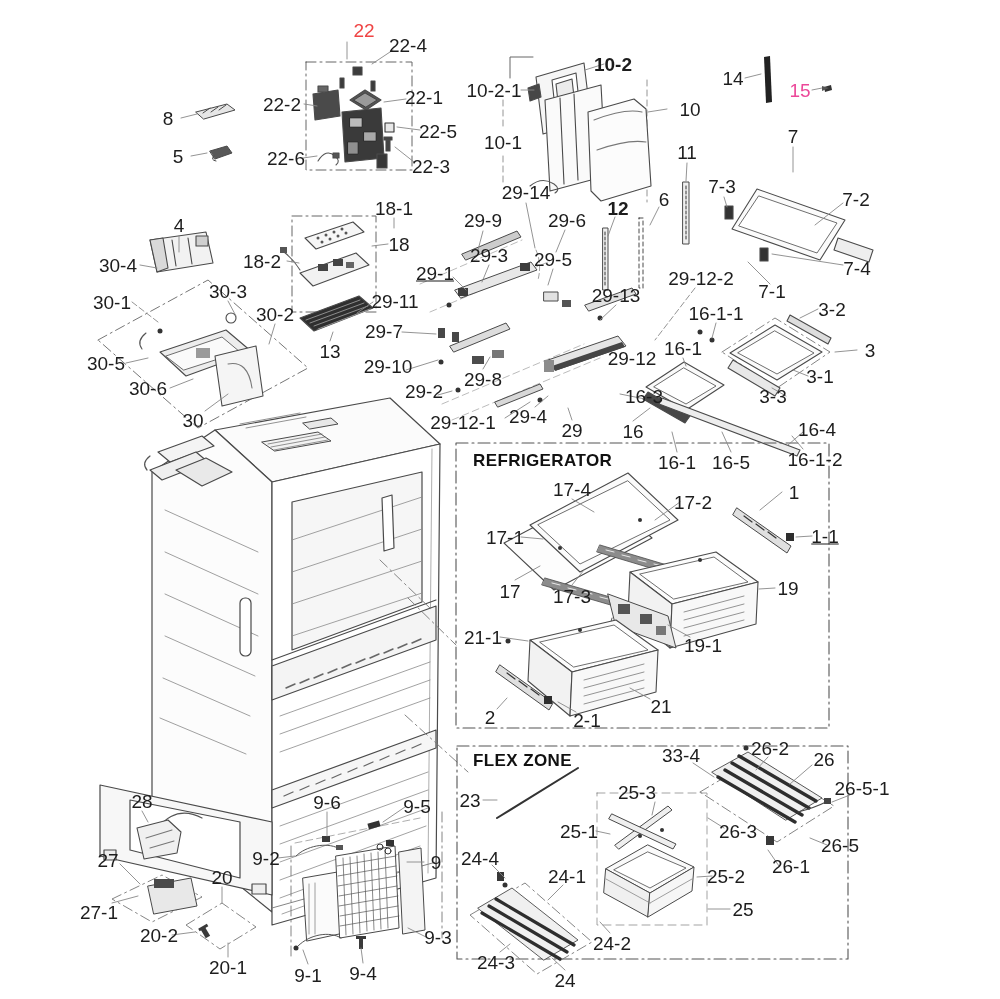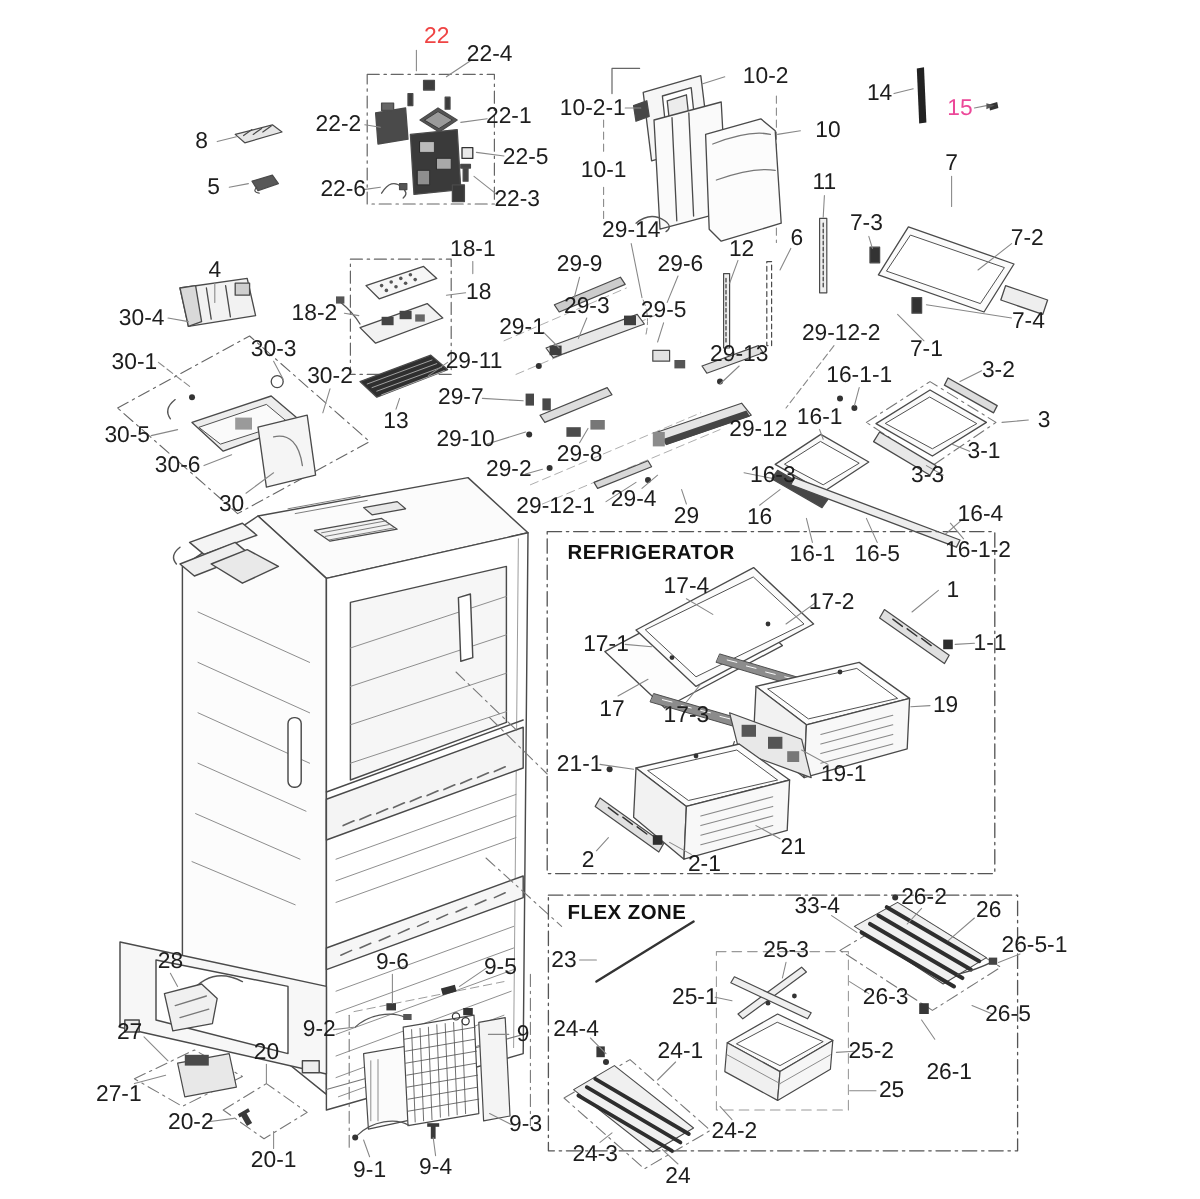--- a/index.html
+++ b/index.html
@@ -582,50 +582,50 @@
     </g>
   </g>
 </svg>
 
   <div class="section-title" style="left:473px;top:461px;">REFRIGERATOR</div>
   <div class="section-title" style="left:473px;top:761px;">FLEX ZONE</div>
 
   <div>
       <div class="part-label" style="left: 364px; top: 30px; color: #ef4444;">22</div>
       <div class="part-label" style="left: 408px; top: 45px; color: rgb(29, 29, 29);">22-4</div>
-      <div class="part-label" style="left: 638px; top: 64px; color: rgb(29, 29, 29);">10-2</div>
+      <div class="part-label" style="left: 613px; top: 64px; color: rgb(29, 29, 29); font-weight: bold;">10-2</div>
       <div class="part-label" style="left: 494px; top: 90px; color: rgb(29, 29, 29);">10-2-1</div>
       <div class="part-label" style="left: 733px; top: 78px; color: rgb(29, 29, 29);">14</div>
       <div class="part-label" style="left: 800px; top: 90px; color: #ec4899;">15</div>
       <div class="part-label" style="left: 282px; top: 104px; color: rgb(29, 29, 29); text-align: center;">22-2</div>
       <div class="part-label" style="left: 424px; top: 97px; color: rgb(29, 29, 29);">22-1</div>
       <div class="part-label" style="left: 690px; top: 109px; color: rgb(29, 29, 29);">10</div>
       <div class="part-label" style="left: 168px; top: 118px; color: rgb(29, 29, 29);">8</div>
       <div class="part-label" style="left: 438px; top: 131px; color: rgb(29, 29, 29);">22-5</div>
       <div class="part-label" style="left: 793px; top: 136px; color: rgb(29, 29, 29);">7</div>
       <div class="part-label" style="left: 503px; top: 142px; color: rgb(29, 29, 29);">10-1</div>
       <div class="part-label" style="left: 178px; top: 156px; color: rgb(29, 29, 29);">5</div>
       <div class="part-label" style="left: 286px; top: 158px; color: rgb(29, 29, 29);">22-6</div>
       <div class="part-label" style="left: 431px; top: 166px; color: rgb(29, 29, 29);">22-3</div>
       <div class="part-label" style="left: 687px; top: 152px; color: rgb(29, 29, 29);">11</div>
       <div class="part-label" style="left: 722px; top: 186px; color: rgb(29, 29, 29);">7-3</div>
       <div class="part-label" style="left: 856px; top: 199px; color: rgb(29, 29, 29);">7-2</div>
       <div class="part-label" style="left: 664px; top: 199px; color: rgb(29, 29, 29);">6</div>
-      <div class="part-label" style="left: 618px; top: 208px; color: rgb(29, 29, 29);">12</div>
+      <div class="part-label" style="left: 618px; top: 208px; color: rgb(29, 29, 29); font-weight: bold;">12</div>
       <div class="part-label" style="left: 526px; top: 192px; color: rgb(29, 29, 29);">29-14</div>
       <div class="part-label" style="left: 394px; top: 208px; color: rgb(29, 29, 29);">18-1</div>
       <div class="part-label" style="left: 483px; top: 220px; color: rgb(29, 29, 29);">29-9</div>
       <div class="part-label" style="left: 567px; top: 220px; color: rgb(29, 29, 29);">29-6</div>
       <div class="part-label" style="left: 179px; top: 225px; color: rgb(29, 29, 29);">4</div>
       <div class="part-label" style="left: 399px; top: 244px; color: rgb(29, 29, 29);">18</div>
       <div class="part-label" style="left: 262px; top: 261px; color: rgb(29, 29, 29);">18-2</div>
       <div class="part-label" style="left: 489px; top: 255px; color: rgb(29, 29, 29);">29-3</div>
       <div class="part-label" style="left: 553px; top: 259px; color: rgb(29, 29, 29);">29-5</div>
       <div class="part-label" style="left: 118px; top: 265px; color: rgb(29, 29, 29);">30-4</div>
-      <div class="part-label" style="left: 435px; top: 273px; color: rgb(29, 29, 29);">29-1</div>
+      <div class="part-label" style="left: 435px; top: 273px; color: rgb(29, 29, 29); text-decoration: underline;">29-1</div>
       <div class="part-label" style="left: 701px; top: 278px; color: rgb(29, 29, 29);">29-12-2</div>
       <div class="part-label" style="left: 772px; top: 291px; color: rgb(29, 29, 29);">7-1</div>
       <div class="part-label" style="left: 857px; top: 268px; color: rgb(29, 29, 29); text-align: right;">7-4</div>
       <div class="part-label" style="left: 112px; top: 302px; color: rgb(29, 29, 29);">30-1</div>
       <div class="part-label" style="left: 228px; top: 291px; color: rgb(29, 29, 29);">30-3</div>
       <div class="part-label" style="left: 616px; top: 295px; color: rgb(29, 29, 29);">29-13</div>
       <div class="part-label" style="left: 275px; top: 314px; color: rgb(29, 29, 29);">30-2</div>
       <div class="part-label" style="left: 395px; top: 301px; color: rgb(29, 29, 29);">29-11</div>
       <div class="part-label" style="left: 716px; top: 313px; color: rgb(29, 29, 29);">16-1-1</div>
       <div class="part-label" style="left: 832px; top: 309px; color: rgb(29, 29, 29);">3-2</div>
@@ -648,42 +648,42 @@
       <div class="part-label" style="left: 572px; top: 430px; color: rgb(29, 29, 29);">29</div>
       <div class="part-label" style="left: 633px; top: 431px; color: rgb(29, 29, 29);">16</div>
       <div class="part-label" style="left: 817px; top: 429px; color: rgb(29, 29, 29);">16-4</div>
       <div class="part-label" style="left: 677px; top: 462px; color: rgb(29, 29, 29);">16-1</div>
       <div class="part-label" style="left: 731px; top: 462px; color: rgb(29, 29, 29);">16-5</div>
       <div class="part-label" style="left: 803px; top: 459px; color: rgb(29, 29, 29); margin-left: 12px;">16-1-2</div>
       <div class="part-label" style="left: 572px; top: 489px; color: rgb(29, 29, 29);">17-4</div>
       <div class="part-label" style="left: 693px; top: 502px; color: rgb(29, 29, 29);">17-2</div>
       <div class="part-label" style="left: 794px; top: 492px; color: rgb(29, 29, 29);">1</div>
       <div class="part-label" style="left: 505px; top: 537px; color: rgb(29, 29, 29);">17-1</div>
-      <div class="part-label" style="left: 825px; top: 536px; color: rgb(29, 29, 29);">1-1</div>
+      <div class="part-label" style="left: 825px; top: 536px; color: rgb(29, 29, 29); text-decoration: underline;">1-1</div>
       <div class="part-label" style="left: 510px; top: 591px; color: rgb(29, 29, 29);">17</div>
       <div class="part-label" style="left: 572px; top: 596px; color: rgb(29, 29, 29);">17-3</div>
       <div class="part-label" style="left: 788px; top: 588px; color: rgb(29, 29, 29);">19</div>
       <div class="part-label" style="left: 483px; top: 637px; color: rgb(29, 29, 29);">21-1</div>
       <div class="part-label" style="left: 703px; top: 645px; color: rgb(29, 29, 29);">19-1</div>
       <div class="part-label" style="left: 490px; top: 717px; color: rgb(29, 29, 29);">2</div>
       <div class="part-label" style="left: 587px; top: 720px; color: rgb(29, 29, 29);">2-1</div>
       <div class="part-label" style="left: 661px; top: 706px; color: rgb(29, 29, 29);">21</div>
       <div class="part-label" style="left: 470px; top: 800px; color: rgb(29, 29, 29);">23</div>
       <div class="part-label" style="left: 681px; top: 755px; color: rgb(29, 29, 29);">33-4</div>
       <div class="part-label" style="left: 770px; top: 748px; color: rgb(29, 29, 29);">26-2</div>
       <div class="part-label" style="left: 824px; top: 759px; color: rgb(29, 29, 29);">26</div>
       <div class="part-label" style="left: 862px; top: 788px; color: rgb(29, 29, 29);">26-5-1</div>
-      <div class="part-label" style="left: 655px; top: 792px; color: rgb(29, 29, 29);">25-3</div>
+      <div class="part-label" style="left: 637px; top: 792px; color: rgb(29, 29, 29);">25-3</div>
       <div class="part-label" style="left: 579px; top: 831px; color: rgb(29, 29, 29);">25-1</div>
       <div class="part-label" style="left: 738px; top: 831px; color: rgb(29, 29, 29);">26-3</div>
       <div class="part-label" style="left: 840px; top: 845px; color: rgb(29, 29, 29);">26-5</div>
       <div class="part-label" style="left: 480px; top: 858px; color: rgb(29, 29, 29);">24-4</div>
       <div class="part-label" style="left: 567px; top: 876px; color: rgb(29, 29, 29);">24-1</div>
       <div class="part-label" style="left: 726px; top: 876px; color: rgb(29, 29, 29);">25-2</div>
-      <div class="part-label" style="left: 791px; top: 866px; color: rgb(29, 29, 29); margin-top: 28px;">26-1</div>
+      <div class="part-label" style="left: 791px; top: 866px; color: rgb(29, 29, 29);">26-1</div>
       <div class="part-label" style="left: 743px; top: 909px; color: rgb(29, 29, 29);">25</div>
       <div class="part-label" style="left: 612px; top: 943px; color: rgb(29, 29, 29);">24-2</div>
       <div class="part-label" style="left: 496px; top: 962px; color: rgb(29, 29, 29);">24-3</div>
       <div class="part-label" style="left: 565px; top: 980px; color: rgb(29, 29, 29);">24</div>
       <div class="part-label" style="left: 142px; top: 801px; color: rgb(29, 29, 29);">28</div>
       <div class="part-label" style="left: 108px; top: 860px; color: rgb(29, 29, 29);">27</div>
       <div class="part-label" style="left: 327px; top: 802px; color: rgb(29, 29, 29);">9-6</div>
       <div class="part-label" style="left: 417px; top: 806px; color: rgb(29, 29, 29);">9-5</div>
       <div class="part-label" style="left: 266px; top: 858px; color: rgb(29, 29, 29);">9-2</div>
       <div class="part-label" style="left: 436px; top: 862px; color: rgb(29, 29, 29);">9</div>

